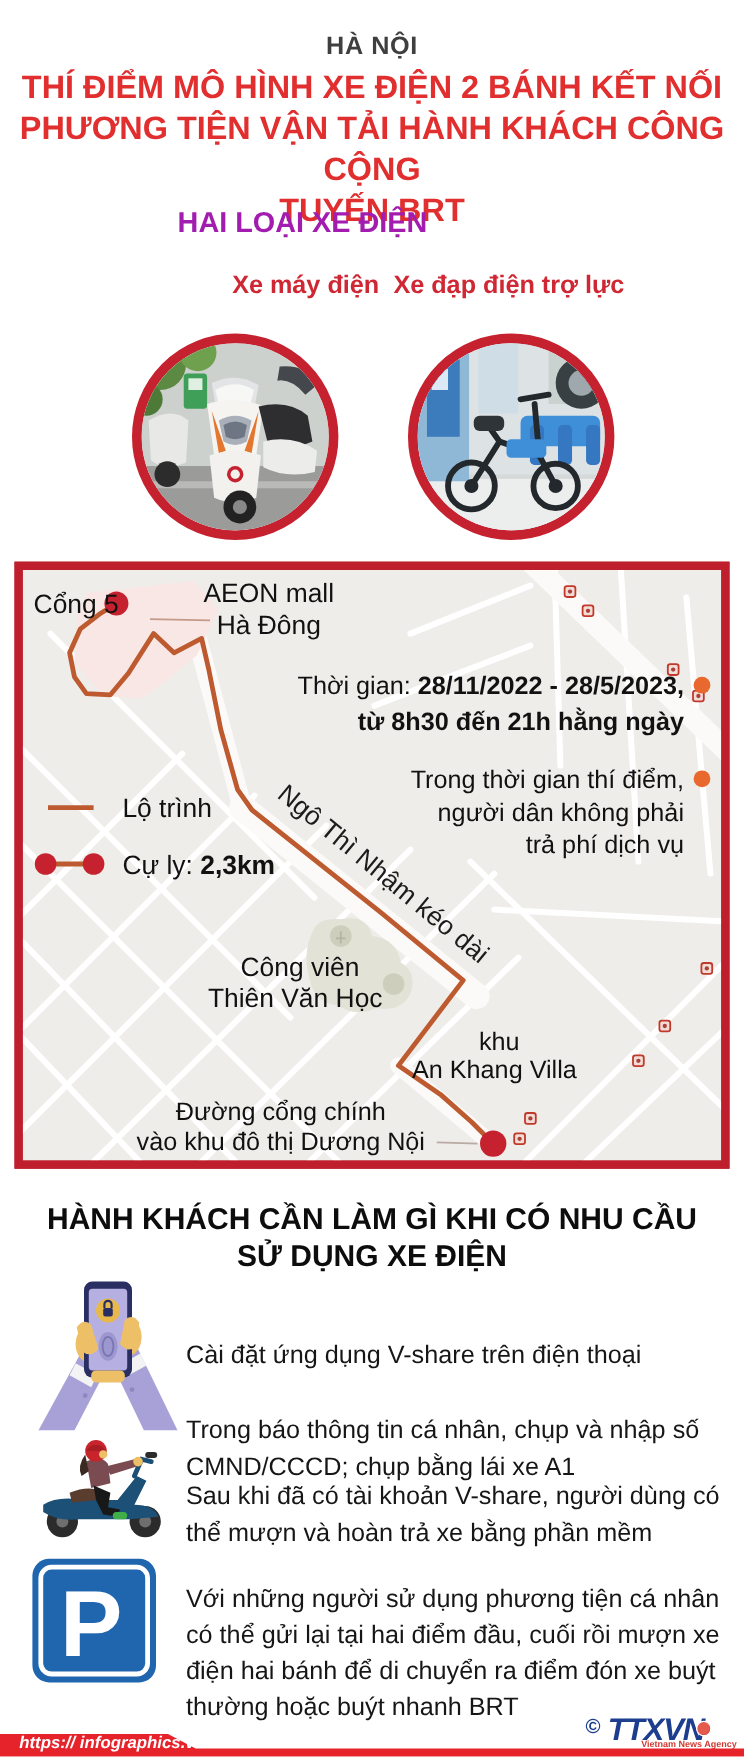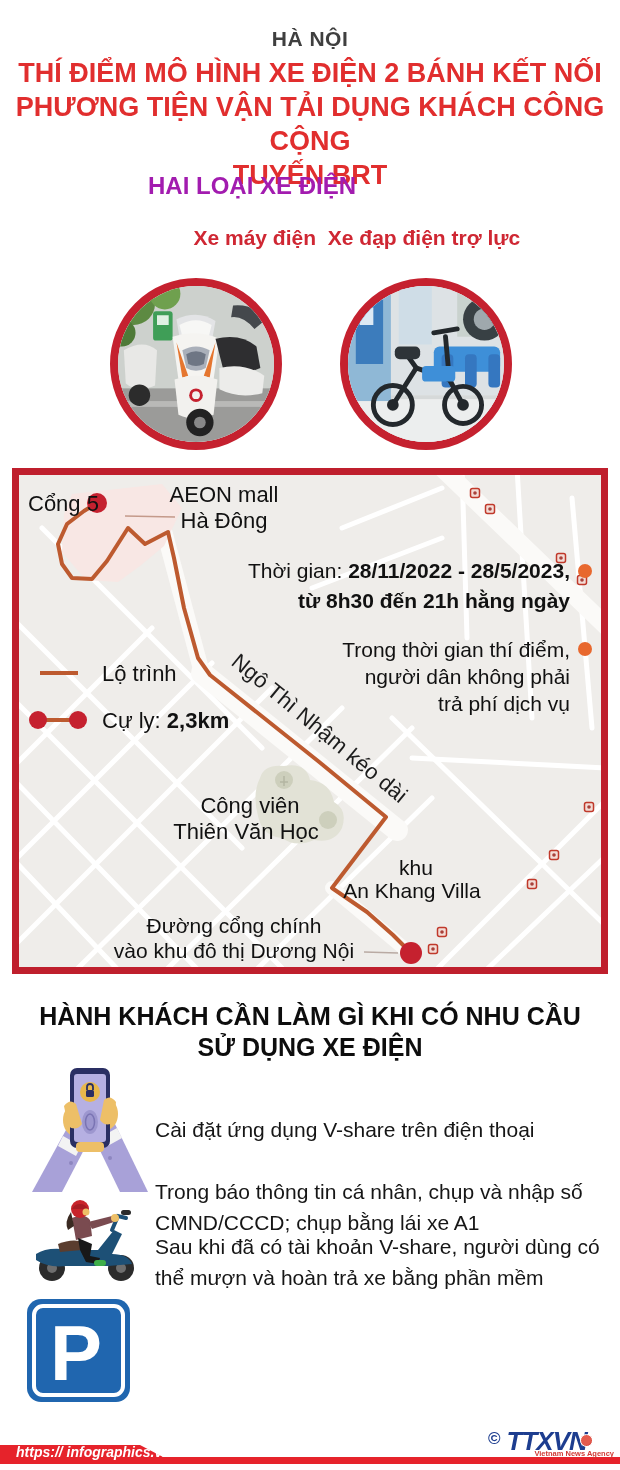--- a/index.html
+++ b/index.html
@@ -29,21 +29,21 @@
   svg text{font-family:"Liberation Sans","DejaVu Sans",sans-serif;}
 </style>
 </head>
 <body>
 
 <div id="page">
 
   <div class="abs ctr kicker">HÀ NỘI</div>
   <div class="abs ctr title">
     <div>THÍ ĐIỂM MÔ HÌNH XE ĐIỆN 2 BÁNH KẾT NỐI</div>
-    <div>PHƯƠNG TIỆN VẬN TẢI DỤNG KHÁCH CÔNG CỘNG</div>
+    <div>PHƯƠNG TIỆN VẬN TẢI HÀNH KHÁCH CÔNG CỘNG</div>
     <div>TUYẾN BRT</div>
   </div>
 
   <div class="abs ctr subhead">HAI LOẠI XE ĐIỆN</div>
   <div class="abs ctr circle-label" style="left:76px;text-align:right;">Xe máy điện</div>
   <div class="abs ctr circle-label" style="left:304px;">Xe đạp điện trợ lực</div>
 
   <div class="abs photo-ring" style="left:110px;top:278px;">
     <svg width="156" height="156" viewBox="0 0 160 160">
       <rect width="160" height="160" fill="#cdd1cd"></rect>
@@ -276,20 +276,24 @@
   <div class="abs step-text" style="top:1231px;">Sau khi đã có tài khoản V-share, người dùng có
 thể mượn và hoàn trả xe bằng phần mềm</div>
 
   <div class="abs" style="left:26px;top:1298px;">
     <svg width="105" height="105" viewBox="0 0 105 105">
       <rect x="1" y="1" width="103" height="103" rx="14" fill="#2066af"></rect>
       <rect x="8" y="8" width="89" height="89" rx="9" fill="none" stroke="#ffffff" stroke-width="4"></rect>
       <text x="50" y="82" text-anchor="middle" font-size="78" font-weight="bold" fill="#ffffff">P</text>
     </svg>
   </div>
+  <div class="abs step-text" style="top:1318px;line-height:30px;">Với những người sử dụng phương tiện cá nhân
+có thể gửi lại tại hai điểm đầu, cuối rồi mượn xe
+điện hai bánh để di chuyển ra điểm đón xe buýt
+thường hoặc buýt nhanh BRT</div>
 
   <div class="abs footer-ribbon"></div>
   <div class="abs footer-url">https:// infographics.vn</div>
   <div class="abs ttxvn">
     <span class="c">©</span><span class="word">TTXVN</span>
     <span class="globe"></span>
     <span class="sub">Vietnam News Agency</span>
   </div>
 
 </div>

